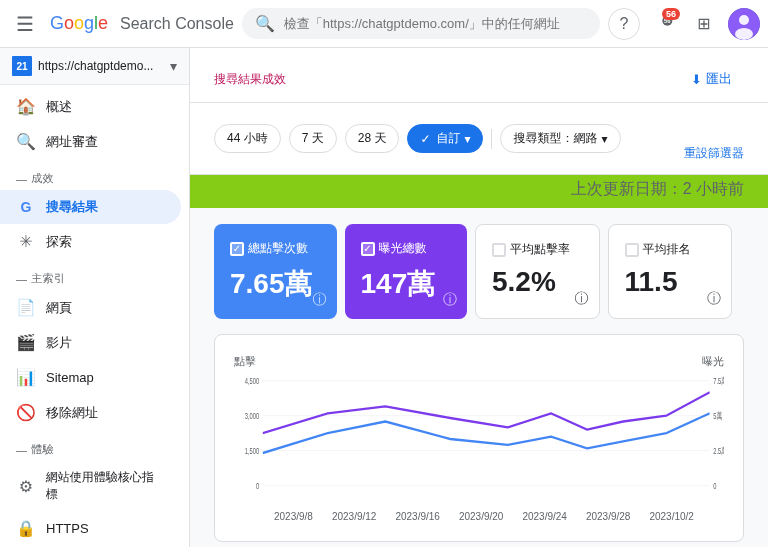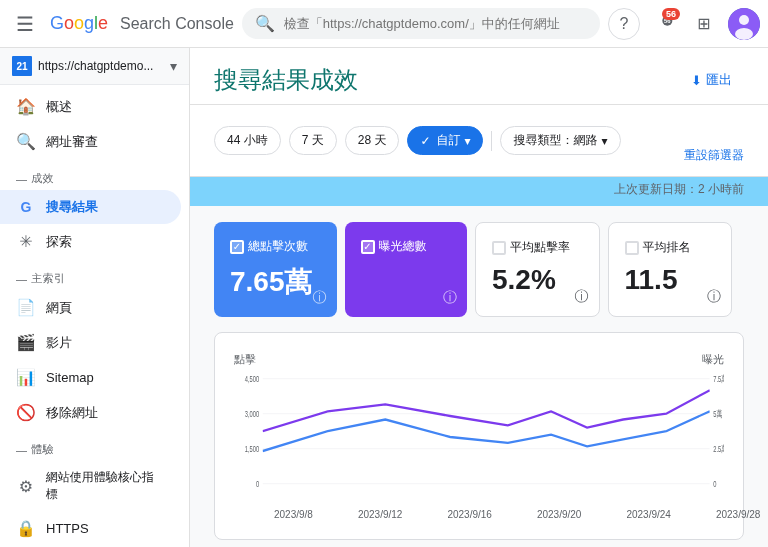--- a/index.html
+++ b/index.html
@@ -35,47 +35,47 @@
 
     .nav-section { padding-top: 4px; }
     .nav-label { font-size: 11px; color: #5f6368; padding: 12px 16px 4px; font-weight: 500; letter-spacing: 0.3px; display: flex; align-items: center; gap: 4px; }
     .nav-item { display: flex; align-items: center; gap: 10px; padding: 8px 16px; cursor: pointer; color: #202124; font-size: 13px; border-radius: 0 24px 24px 0; margin-right: 8px; }
     .nav-item.active { background: #e8f0fe; color: #1a73e8; font-weight: 600; }
     .nav-item .nav-icon { font-size: 16px; color: #5f6368; width: 20px; text-align: center; }
     .nav-item.active .nav-icon { color: #1a73e8; }
 
     
     .page-header { display: flex; align-items: center; justify-content: space-between; padding: 16px 24px 8px; background: #fff; border-bottom: 1px solid #e0e0e0; }
-    .page-title { font-size: 24px; color: #0f766e; font-weight: 400; }
+    .page-title { font-size: 12px; color: #be185d; font-weight: 400; }
     .export-btn { display: flex; align-items: center; gap: 4px; color: #1a73e8; font-size: 13px; cursor: pointer; padding: 6px 12px; border-radius: 4px; }
 
     .filter-bar { display: flex; align-items: center; gap: 8px; padding: 12px 24px; background: #fff; border-bottom: 1px solid #e0e0e0; flex-wrap: wrap; }
     .filter-btn { display: flex; align-items: center; gap: 4px; padding: 5px 12px; border: 1px solid #dadce0; border-radius: 16px; font-size: 12px; color: #202124; cursor: pointer; background: #fff; white-space: nowrap; }
     .filter-btn.active { background: #1a73e8; color: #fff; border-color: #1a73e8; }
     .filter-divider { width: 1px; height: 20px; background: #dadce0; }
 
-    .last-updated { text-align: right; padding: 4px 24px 8px; font-size: 12px; color: #5f6368; background: #7dd3fc; }
+    .last-updated { text-align: right; padding: 4px 24px 8px; font-size: 16px; color: #5f6368; background: #84cc16; }
 
     .metrics-row { display: flex; gap: 0; padding: 16px 24px 0; }
     .metric-card { flex: 1; background: #fff; border: 1px solid #dadce0; border-radius: 8px; padding: 16px; margin-right: 8px; position: relative; }
     .metric-card:last-child { margin-right: 12px; }
     .metric-card.selected-blue { background: #4285f4; border: none; }
     .metric-card.selected-purple { background: #7c3aed; border: none; }
     .metric-label { display: flex; align-items: center; gap: 4px; font-size: 12px; color: #202124; margin-bottom: 8px; }
     .metric-card.selected-blue .metric-label, .metric-card.selected-purple .metric-label { color: #fff; }
     .metric-checkbox { width: 14px; height: 14px; border: 2px solid #dadce0; border-radius: 2px; display: flex; align-items: center; justify-content: center; font-size: 10px; }
     .metric-card.selected-blue .metric-checkbox, .metric-card.selected-purple .metric-checkbox { border-color: #fff; background: rgba(255,255,255,0.3); color: #fff; }
     .metric-value { font-size: 28px; font-weight: 700; color: #202124; }
     .metric-card.selected-blue .metric-value, .metric-card.selected-purple .metric-value { color: #fff; }
     .metric-info { position: absolute; bottom: 10px; right: 10px; color: #5f6368; font-size: 14px; cursor: pointer; }
     .metric-card.selected-blue .metric-info, .metric-card.selected-purple .metric-info { color: rgba(255,255,255,0.7); }
 
     .chart-area { background: #fff; margin: 15px 24px; border: 1px solid #dadce0; border-radius: 8px; padding: 19px; }
     .chart-container { position: relative; height: 140px; }
-    .chart-x-labels { display: flex; padding: 2px 30px 0 40px; gap: 45px; }
+    .chart-x-labels { display: flex; justify-content: space-between; padding: 2px 30px 0 40px; }
     .chart-x-label { font-size: 10px; color: #5f6368; }
 
     
     ::-webkit-scrollbar { width: 6px; height: 6px; }
     ::-webkit-scrollbar-track { background: transparent; }
     ::-webkit-scrollbar-thumb { background: #dadce0; border-radius: 3px; }
   </style>
 </head>
 <body>
 
@@ -229,20 +229,21 @@
             總點擊次數
           </div>
           <div class="metric-value">7.65萬</div>
           <div class="metric-info">ⓘ</div>
         </div>
         <div class="metric-card selected-purple">
           <div class="metric-label">
             <span class="metric-checkbox" style="border-color:#fff;background:rgba(255,255,255,0.3);">✓</span>
             曝光總數
           </div>
+          <div class="metric-value">147萬</div>
           <div class="metric-info">ⓘ</div>
         </div>
         <div class="metric-card">
           <div class="metric-label">
             <span class="metric-checkbox"></span>
             平均點擊率
           </div>
           <div class="metric-value">5.2%</div>
           <div class="metric-info" style="color:#5f6368;">ⓘ</div>
         </div>

